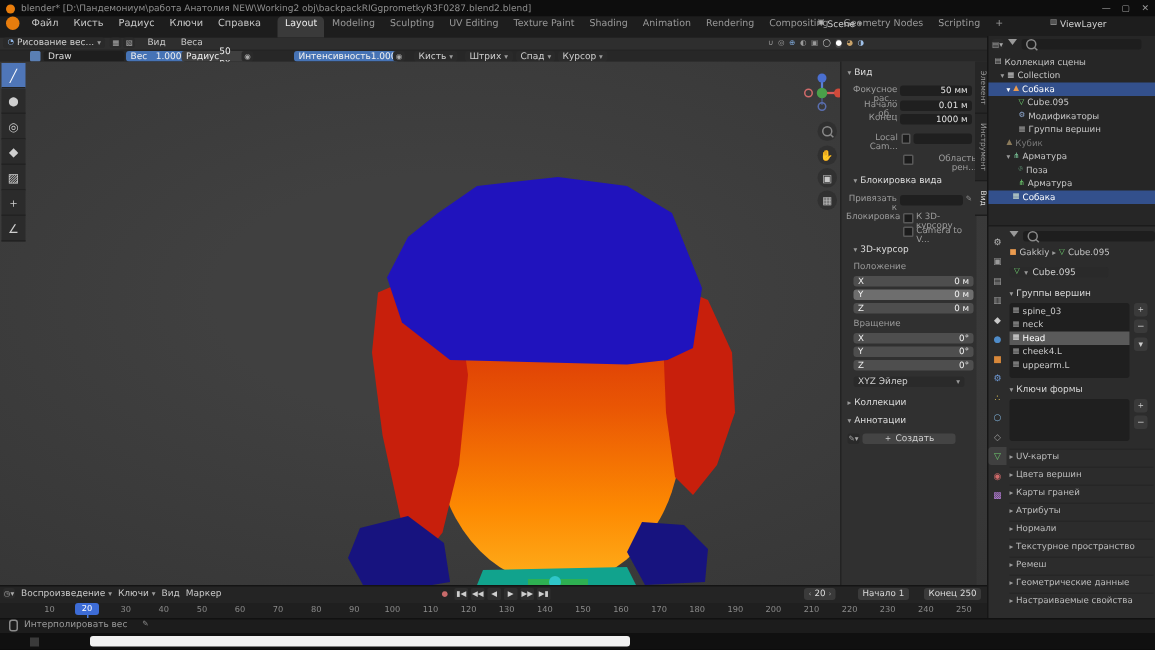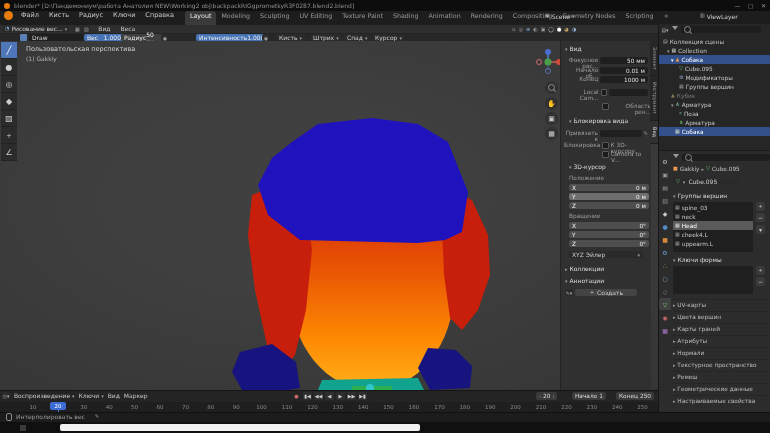--- a/index.html
+++ b/index.html
@@ -188,24 +188,20 @@
           <span>▨</span>
         </div>
       <div class="tbtn">
           <span>＋</span>
         </div>
       <div class="tbtn">
           <span>∠</span>
         </div>
     </div>
 
-    <div class="abs" style="left:26px;top:4px;color:#d2d2d2;font-size:6.5px;">
-      <div>Пользовательская перспектива</div>
-      <div style="color:#b5b5b5;font-size:6px;margin-top:2px;">(1) Gakkiy</div>
-    </div>
 
     <svg class="abs" style="left:228px;top:67px;" width="292" height="282" viewBox="0 0 292 282">
       <defs>
         <linearGradient id="headGrad" x1="0" y1="0" x2="0" y2="1">
           <stop offset="0%" stop-color="#d22708"></stop>
           <stop offset="40%" stop-color="#e95504"></stop>
           <stop offset="75%" stop-color="#fd8a02"></stop>
           <stop offset="100%" stop-color="#ffb01c"></stop>
         </linearGradient>
       </defs>

